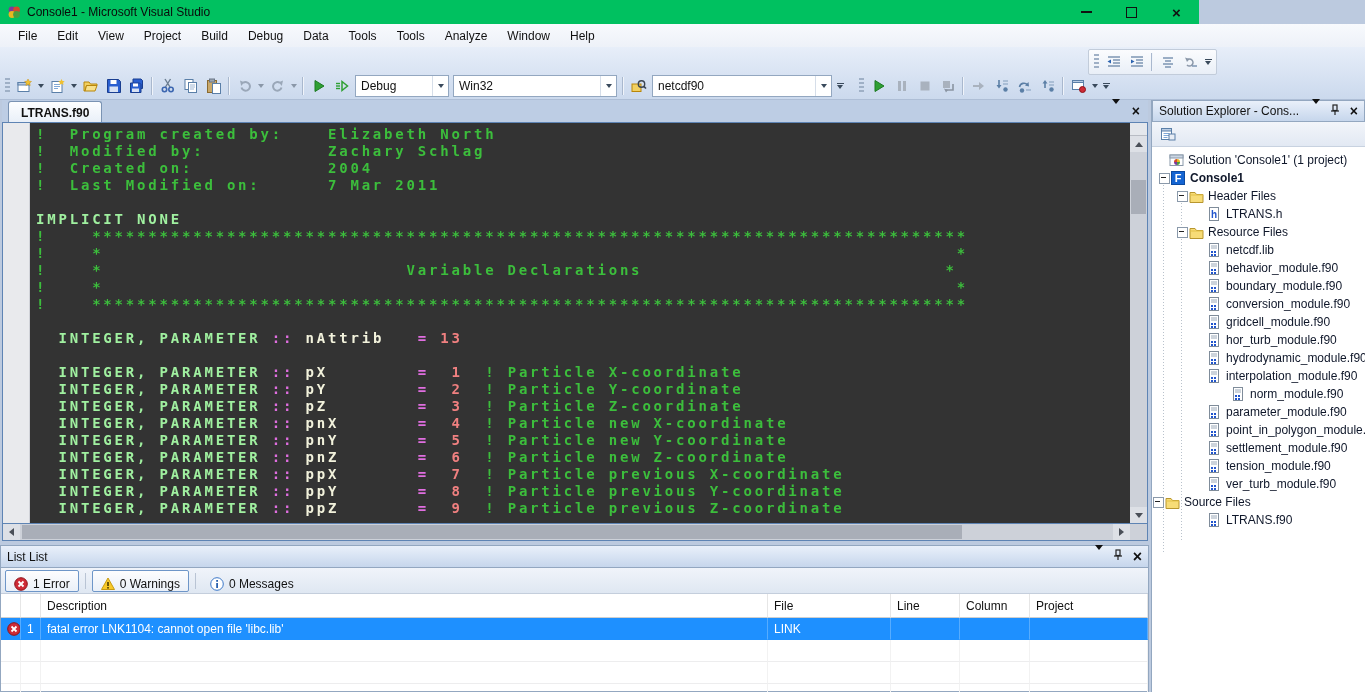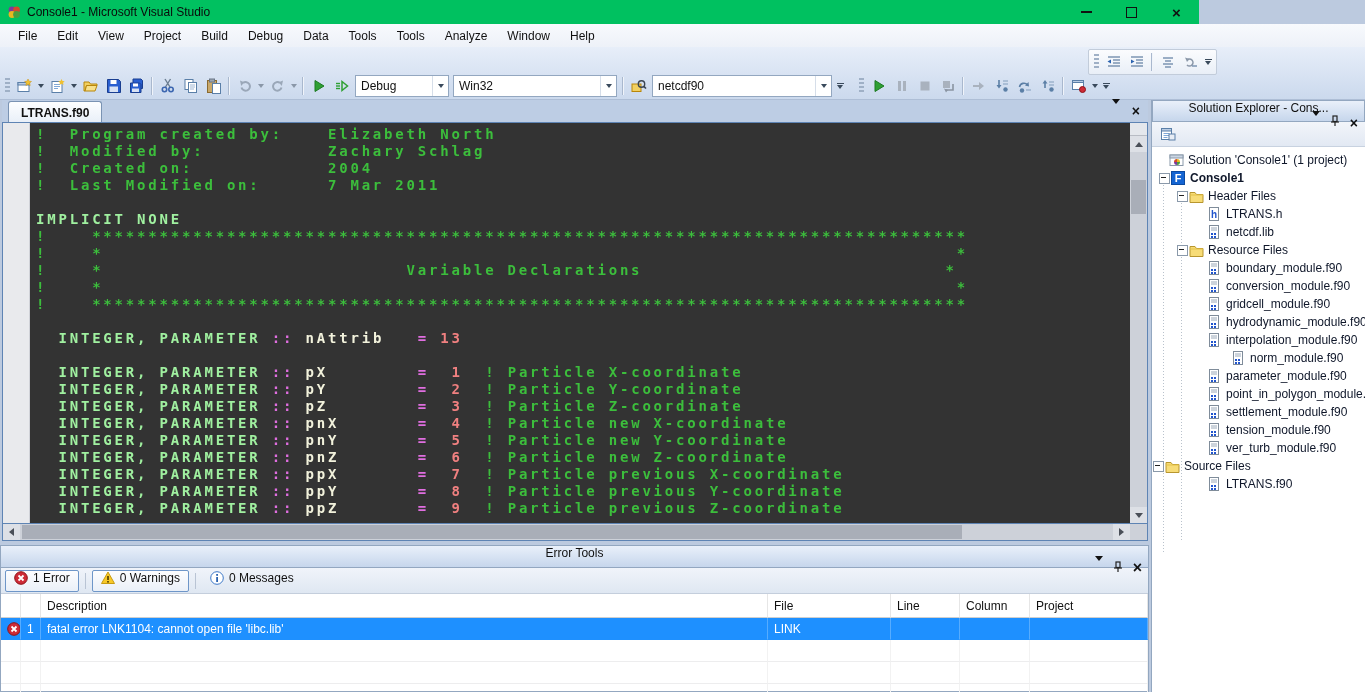--- a/index.html
+++ b/index.html
@@ -59,37 +59,37 @@
   .hbtn{width:17px;display:flex;align-items:center;justify-content:center;background:#DDE0E6;}
   .htrack{flex:1;position:relative;}
   #hthumb{position:absolute;top:1px;bottom:1px;left:2px;width:86%;background:#A9AEB8;}
   .corner{width:17px;background:#CDD1D9;}
   .arr-u{width:0;height:0;border-left:4px solid rgba(0,0,0,0);border-right:4px solid rgba(0,0,0,0);border-bottom:5px solid #4a4f58;}
   .arr-d{width:0;height:0;border-left:4px solid rgba(0,0,0,0);border-right:4px solid rgba(0,0,0,0);border-top:5px solid #4a4f58;}
   .arr-l{width:0;height:0;border-top:4px solid rgba(0,0,0,0);border-bottom:4px solid rgba(0,0,0,0);border-right:5px solid #4a4f58;}
   .arr-r{width:0;height:0;border-top:4px solid rgba(0,0,0,0);border-bottom:4px solid rgba(0,0,0,0);border-left:5px solid #4a4f58;}
   .closex{font-size:14px;font-weight:bold;color:#111;line-height:1;}
   
-  .panel-hdr{height:22px;background:linear-gradient(#E9F0FA,#C6D6EC);border:1px solid #93A7C0;box-sizing:border-box;display:flex;align-items:center;padding:0 6px;color:#111;flex-direction:column;}
+  .panel-hdr{height:22px;background:linear-gradient(#E9F0FA,#C6D6EC);border:1px solid #93A7C0;box-sizing:border-box;display:flex;align-items:center;padding:0 6px;color:#111;}
   .panel-hdr .hbtns{margin-left:auto;display:flex;align-items:center;gap:10px;}
   
   #solexp{left:1151px;top:0;width:214px;height:592px;background:#fff;border-left:1px solid #93A7C0;box-sizing:border-box;}
   #solexp-toolbar{height:24px;background:linear-gradient(#F2F5FA,#E2E9F3);border-bottom:1px solid #C8D2E0;display:flex;align-items:center;padding-left:4px;}
   #tree{position:relative;padding-top:4px;overflow:hidden;height:calc(100% - 50px);}
   .trow{height:18px;display:flex;align-items:center;white-space:nowrap;overflow:hidden;}
   .exp-slot{width:13px;height:13px;flex:0 0 13px;display:flex;align-items:center;justify-content:center;}
   .expbox{width:9px;height:9px;background:#fff;border:1px solid #8A99AA;position:relative;}
   .expbox:after{content:"";position:absolute;left:1px;top:3px;width:5px;height:1px;background:#222;}
   .ticon{flex:0 0 17px;display:flex;align-items:center;}
   .tlabel{padding-left:2px;color:#0f172a;}
   .guide{position:absolute;width:1px;background-image:repeating-linear-gradient(to bottom,#B9C2CC 0 1px,rgba(0,0,0,0) 1px 3px);}
   
   #errlist{left:0;top:545px;width:1149px;height:147px;background:#fff;border:1px solid #93A7C0;box-sizing:border-box;}
   #err-filterbar{height:25px;background:linear-gradient(#F0F4FA,#DFE7F2);border-bottom:1px solid #C4CEDC;display:flex;align-items:center;padding-left:4px;gap:2px;}
-  .fbtn{height:20px;display:flex;align-items:flex-start;gap:5px;padding:0 8px;border-radius:2px;color:#111;}
+  .fbtn{height:20px;display:flex;align-items:flex-end;gap:5px;padding:0 8px;border-radius:2px;color:#111;}
   .fbtn.outlined{border:1px solid #6E96C8;background:linear-gradient(#FDFDFE,#EAF0F8);}
   .fsep{width:1px;height:16px;background:#B9C4D4;margin:0 4px;}
   #errgrid{display:grid;grid-template-columns:20px 20px 1fr 123px 69px 70px 118px;}
   .gh{height:24px;display:flex;align-items:center;padding:0 6px;border-bottom:1px solid #CFCFCF;border-right:1px solid #E6E6E6;color:#111;background:#fff;box-sizing:border-box;}
   .gc{height:22px;display:flex;align-items:center;padding:0 6px;border-bottom:1px solid #EDEDEE;border-right:1px solid #F2F2F2;box-sizing:border-box;white-space:nowrap;overflow:hidden;}
   .rowsel{background:var(--selection_blue,#1E90FF);color:#fff;border-bottom-color:var(--selection_blue,#1E90FF);border-right-color:rgba(255,255,255,.25);}
 </style>
 </head>
 <body>
 
@@ -514,37 +514,20 @@
         <div class="trow" style="padding-left: 42px;">
           <span class="exp-slot"></span>
           <span class="ticon">
             <svg width="14" height="14">
               <rect x="2.5" y="0.5" width="9" height="13" fill="#fff" stroke="#7F8C9A"></rect>
               <text x="7" y="11" fill="#2255CC" font-size="10" font-weight="bold" text-anchor="middle" font-family="Liberation Sans, sans-serif">h</text>
             </svg>
           </span>
           <span class="tlabel">LTRANS.h</span>
         </div>
-        <div class="trow" style="padding-left: 42px;">
-          <span class="exp-slot"></span>
-          <span class="ticon">
-            <svg width="14" height="14">
-              <rect x="2.5" y="0.5" width="9" height="13" fill="#fff" stroke="#7F8C9A"></rect>
-              <g fill="#2255CC">
-                <rect x="4" y="8" width="2" height="2"></rect>
-                <rect x="7" y="8" width="2" height="2"></rect>
-                <rect x="4" y="11" width="2" height="2"></rect>
-                <rect x="7" y="11" width="2" height="2"></rect>
-              </g>
-              <path d="M4 5 h6" stroke="#9AA8B8"></path>
-              <path d="M4 3 h6" stroke="#9AA8B8"></path>
-            </svg>
-          </span>
-          <span class="tlabel">netcdf.lib</span>
-        </div>
         <div class="trow" style="padding-left: 24px;">
           <span class="exp-slot">
             <span class="expbox"></span>
           </span>
           <span class="ticon">
             <svg width="15" height="13">
               <path d="M1 2.5 h5 l1.5 2 H14 v8 H1Z" fill="#F7DC77" stroke="#B8962E"></path>
               <path d="M1 5 h13" stroke="#E3C149"></path>
             </svg>
           </span>
@@ -558,20 +541,54 @@
               <g fill="#2255CC">
                 <rect x="4" y="8" width="2" height="2"></rect>
                 <rect x="7" y="8" width="2" height="2"></rect>
                 <rect x="4" y="11" width="2" height="2"></rect>
                 <rect x="7" y="11" width="2" height="2"></rect>
               </g>
               <path d="M4 5 h6" stroke="#9AA8B8"></path>
               <path d="M4 3 h6" stroke="#9AA8B8"></path>
             </svg>
           </span>
+          <span class="tlabel">netcdf.lib</span>
+        </div>
+        <div class="trow" style="padding-left: 42px;">
+          <span class="exp-slot"></span>
+          <span class="ticon">
+            <svg width="14" height="14">
+              <rect x="2.5" y="0.5" width="9" height="13" fill="#fff" stroke="#7F8C9A"></rect>
+              <g fill="#2255CC">
+                <rect x="4" y="8" width="2" height="2"></rect>
+                <rect x="7" y="8" width="2" height="2"></rect>
+                <rect x="4" y="11" width="2" height="2"></rect>
+                <rect x="7" y="11" width="2" height="2"></rect>
+              </g>
+              <path d="M4 5 h6" stroke="#9AA8B8"></path>
+              <path d="M4 3 h6" stroke="#9AA8B8"></path>
+            </svg>
+          </span>
+          <span class="tlabel">behavior_module.f90</span>
+        </div>
+        <div class="trow" style="padding-left: 42px;">
+          <span class="exp-slot"></span>
+          <span class="ticon">
+            <svg width="14" height="14">
+              <rect x="2.5" y="0.5" width="9" height="13" fill="#fff" stroke="#7F8C9A"></rect>
+              <g fill="#2255CC">
+                <rect x="4" y="8" width="2" height="2"></rect>
+                <rect x="7" y="8" width="2" height="2"></rect>
+                <rect x="4" y="11" width="2" height="2"></rect>
+                <rect x="7" y="11" width="2" height="2"></rect>
+              </g>
+              <path d="M4 5 h6" stroke="#9AA8B8"></path>
+              <path d="M4 3 h6" stroke="#9AA8B8"></path>
+            </svg>
+          </span>
           <span class="tlabel">boundary_module.f90</span>
         </div>
         <div class="trow" style="padding-left: 42px;">
           <span class="exp-slot"></span>
           <span class="ticon">
             <svg width="14" height="14">
               <rect x="2.5" y="0.5" width="9" height="13" fill="#fff" stroke="#7F8C9A"></rect>
               <g fill="#2255CC">
                 <rect x="4" y="8" width="2" height="2"></rect>
                 <rect x="7" y="8" width="2" height="2"></rect>
@@ -593,20 +610,37 @@
                 <rect x="4" y="8" width="2" height="2"></rect>
                 <rect x="7" y="8" width="2" height="2"></rect>
                 <rect x="4" y="11" width="2" height="2"></rect>
                 <rect x="7" y="11" width="2" height="2"></rect>
               </g>
               <path d="M4 5 h6" stroke="#9AA8B8"></path>
               <path d="M4 3 h6" stroke="#9AA8B8"></path>
             </svg>
           </span>
           <span class="tlabel">gridcell_module.f90</span>
+        </div>
+        <div class="trow" style="padding-left: 42px;">
+          <span class="exp-slot"></span>
+          <span class="ticon">
+            <svg width="14" height="14">
+              <rect x="2.5" y="0.5" width="9" height="13" fill="#fff" stroke="#7F8C9A"></rect>
+              <g fill="#2255CC">
+                <rect x="4" y="8" width="2" height="2"></rect>
+                <rect x="7" y="8" width="2" height="2"></rect>
+                <rect x="4" y="11" width="2" height="2"></rect>
+                <rect x="7" y="11" width="2" height="2"></rect>
+              </g>
+              <path d="M4 5 h6" stroke="#9AA8B8"></path>
+              <path d="M4 3 h6" stroke="#9AA8B8"></path>
+            </svg>
+          </span>
+          <span class="tlabel">hor_turb_module.f90</span>
         </div>
         <div class="trow" style="padding-left: 42px;">
           <span class="exp-slot"></span>
           <span class="ticon">
             <svg width="14" height="14">
               <rect x="2.5" y="0.5" width="9" height="13" fill="#fff" stroke="#7F8C9A"></rect>
               <g fill="#2255CC">
                 <rect x="4" y="8" width="2" height="2"></rect>
                 <rect x="7" y="8" width="2" height="2"></rect>
                 <rect x="4" y="11" width="2" height="2"></rect>
@@ -765,21 +799,21 @@
             </svg>
           </span>
           <span class="tlabel">LTRANS.f90</span>
         </div>
       </div>
   </div>
 </div>
 
 <div id="errlist" class="abs">
   <div class="panel-hdr" style="border-left:none;border-right:none;border-top:none">
-    <span>Error Tools</span>
+    <span>List List</span>
     <span class="hbtns">
       <span><span class="tri" style="border-top-color:#111;border-left-width:4.5px;border-right-width:4.5px;border-top-width:5px"></span></span>
       <span><svg width="10" height="12">
             <rect x="3" y="1" width="4" height="5.5" fill="none" stroke="#222" stroke-width="1.2"></rect>
             <line x1="1" y1="7" x2="9" y2="7" stroke="#222" stroke-width="1.2"></line>
             <line x1="5" y1="7" x2="5" y2="11" stroke="#222" stroke-width="1.2"></line>
           </svg></span>
       <span class="closex" style="font-size:16px">×</span>
     </span>
   </div>

